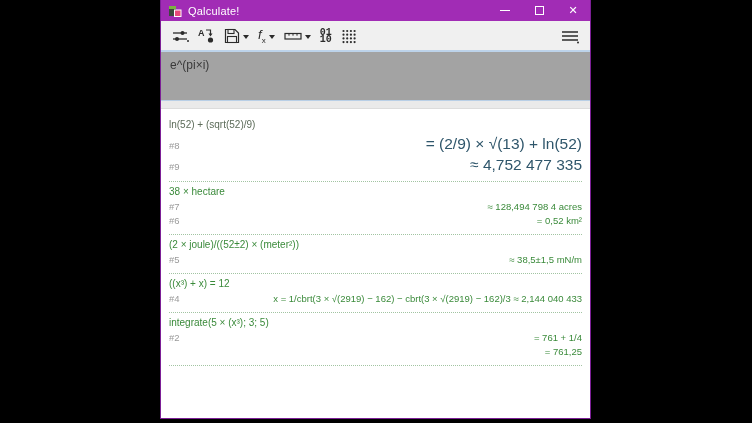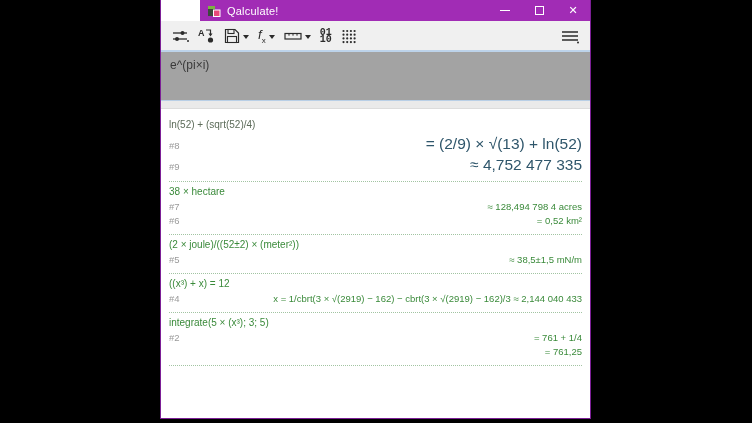--- a/index.html
+++ b/index.html
@@ -2,21 +2,21 @@
 <html><head>
 <meta charset="utf-8">
 <style>
   * { margin:0; padding:0; box-sizing:border-box; }
   body { font-family:"Liberation Sans", sans-serif; }
   .canvas { position:relative; width:752px; height:423px; background:#000; overflow:hidden; }
   .window { position:absolute; left:160px; top:0; width:431px; height:419px;
             background:#fff; border:1px solid #7c1f96; border-top:none;
             display:flex; flex-direction:column; }
   
-  .titlebar { height:21px; background:#a12cb5; display:flex; align-items:center; flex:none;margin-left:39px; }
+  .titlebar { height:21px; background:#a12cb5; display:flex; align-items:center; flex:none; }
   .app-icon { width:14px; height:14px; margin:0 6px 0 7px; flex:none; }
   .title { color:#fff; font-size:11px; letter-spacing:.2px; }
   .win-controls { margin-left:auto; display:flex; height:100%; }
   .wbtn { width:34px; height:100%; display:flex; align-items:center; justify-content:center;
           color:#fff; font-size:11px; line-height:1; cursor:default; }
   .max-glyph { width:9px; height:9px; border:1px solid #fff; }
   .min-glyph { width:10px; height:1px; background:#fff; }
   
   .toolbar { height:29px; background:#f0f0f0; display:flex; align-items:center;
              padding:0 8px; gap:3px; flex:none; }
@@ -146,21 +146,21 @@
       </div>
     </div>
     <div class="toolbar-edge"></div>
 
     <div class="input-area">e^(pi×i)</div>
     <div class="splitter"></div>
 
     <div class="history">
 
       <div>
-        <div class="expr muted">ln(52) + (sqrt(52)/4)</div>
+        <div class="expr muted">ln(52) + (sqrt(52)/9)</div>
         <div class="res-row">
           <span class="idx">#8</span>
           <span class="res big">= (2/9) × √(13) + ln(52)</span>
         </div>
         <div class="res-row">
           <span class="idx">#9</span>
           <span class="res big">≈ 4,752 477 335</span>
         </div>
       </div>
       <div class="sep"></div>

